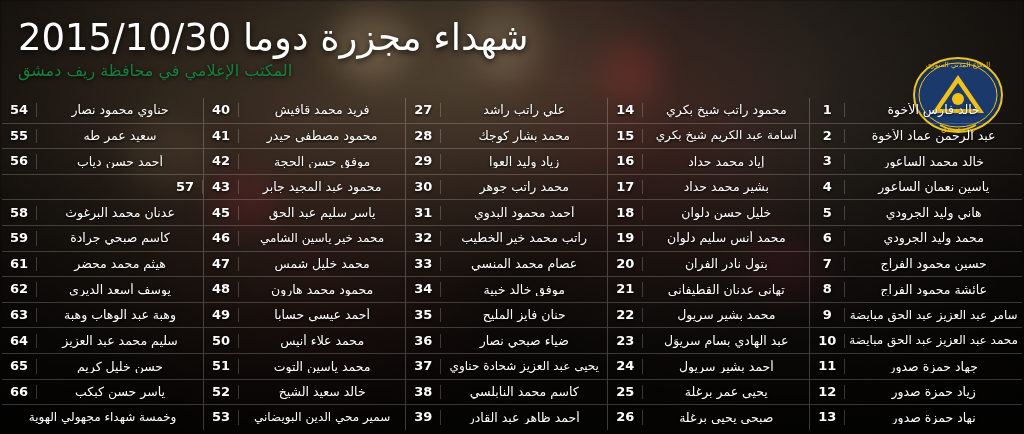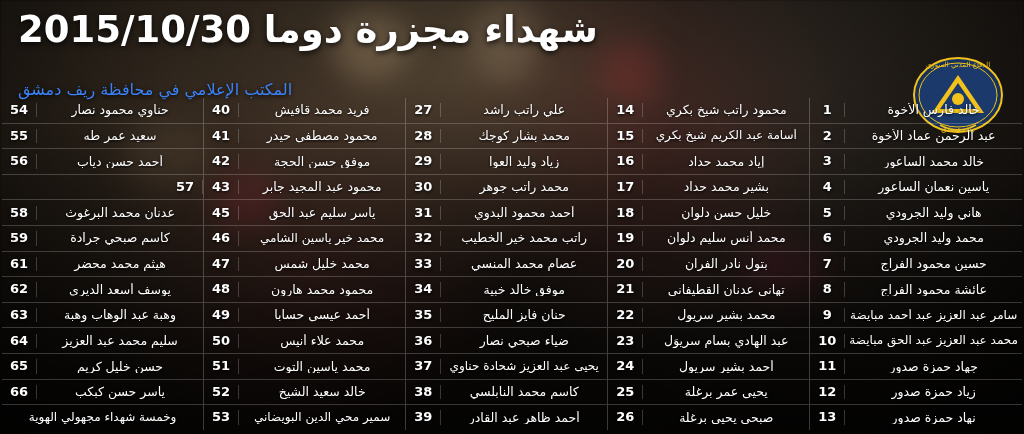--- a/index.html
+++ b/index.html
@@ -56,35 +56,35 @@
     top: 8px;
     right: 18px;
     width: 96px;
     height: 86px;
     margin-top: 47px;
   }
 
   
   .title {
     position: absolute;
-    top: 8px;
+    top: 16px;
     left: 18px;
     color: #ffffff;
     font-size: 37px;
-    font-weight: bold;
+    font-weight: normal;
     letter-spacing: 0px;
     text-shadow: 0 2px 6px rgba(0,0,0,0.85);
     direction: rtl;
     white-space: nowrap;
   }
   .subtitle {
     position: absolute;
-    top: 80px;
+    top: 61px;
     left: 18px;
-    color: #3b82f6;
+    color: #15803d;
     font-size: 16px;
     text-shadow: 0 1px 4px rgba(0,0,0,0.9);
     direction: rtl;
     white-space: nowrap;
   }
 
   
   .grid {
     position: absolute;
     left: 0;
@@ -209,21 +209,21 @@
         </div>
       <div class="row">
           <div class="name">حسين محمود الفراج</div>
           <div class="num">7</div>
         </div>
       <div class="row">
           <div class="name">عائشة محمود الفراج</div>
           <div class="num">8</div>
         </div>
       <div class="row wide">
-          <div class="name">سامر عبد العزيز عبد أحمد مبايضة</div>
+          <div class="name">سامر عبد العزيز عبد الحق مبايضة</div>
           <div class="num">9</div>
         </div>
       <div class="row wide">
           <div class="name">محمد عبد العزيز عبد الحق مبايضة</div>
           <div class="num">10</div>
         </div>
       <div class="row">
           <div class="name">جهاد حمزة صدور</div>
           <div class="num">11</div>
         </div>

